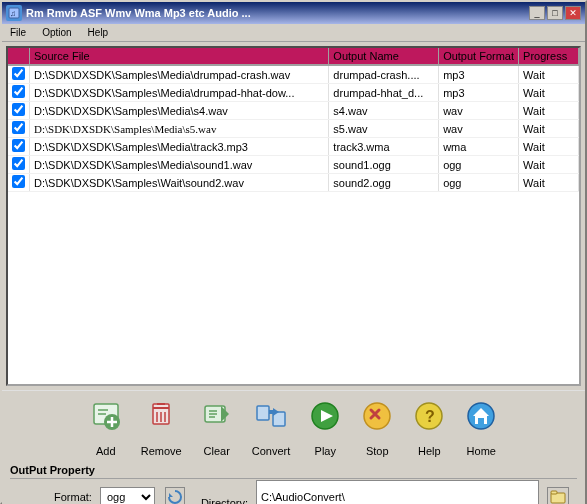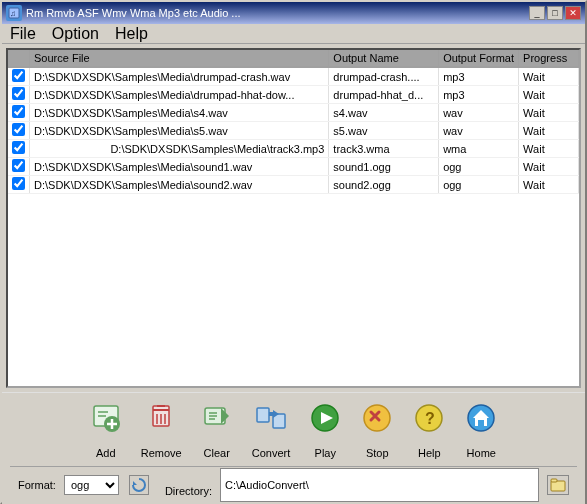--- a/index.html
+++ b/index.html
@@ -33,21 +33,21 @@
       background: #4a90d9;
       border-radius: 2px;
       display: flex;
       align-items: center;
       justify-content: center;
       font-size: 10px;
       color: white;
     }
     .title-text {
       font-size: 11px;
-      font-weight: normal;
+      font-weight: bold;
       color: white;
     }
     .title-buttons {
       display: flex;
       gap: 2px;
     }
     .title-btn {
       width: 16px;
       height: 14px;
       border: 1px solid #888;
@@ -67,21 +67,21 @@
       padding: 2px 4px;
       display: flex;
       gap: 8px;
       border-bottom: 1px solid #a0a0a0;
       height: 20px;
       align-items: center;
     }
     .menu-item {
       padding: 1px 4px;
       cursor: pointer;
-      font-size: 16px;
+      font-size: 10px;
     }
 
     
     .main-area {
       background: #d4d0c8;
       padding: 4px;
       flex: 1;
     }
 
     
@@ -92,21 +92,21 @@
       height: 340px;
       overflow-y: auto;
     }
 
     table {
       width: 100%;
       border-collapse: collapse;
       font-size: 11px;
     }
     thead tr {
-      background: #a3a3a3;
+      background: #be185d;
     }
     th {
       border-right: 1px solid #a0a0a0;
       border-bottom: 2px solid #a0a0a0;
       padding: 2px 4px;
       text-align: left;
       font-weight: normal;
       white-space: nowrap;
     }
     td {
@@ -178,21 +178,21 @@
     .spin-icon {
       width: 20px;
       height: 20px;
       border: 1px solid #888;
       background: #d4d0c8;
       display: flex;
       align-items: center;
       justify-content: center;
       cursor: pointer;
     }
-    .dir-label { font-size: 11px; }
+    .dir-label { font-size: 11px; margin-left: 36px; }
     .dir-input {
       flex: 1;
       height: 34px;
       border: 1px solid #888;
       background: white;
       padding: 0 4px;
       font-size: 11px;
     }
     .browse-btn {
       width: 22px;
@@ -278,48 +278,48 @@
     </td>
     <td style="max-width:290px;overflow:hidden;text-overflow:ellipsis;">D:\SDK\DXSDK\Samples\Media\s4.wav</td>
     <td>s4.wav</td>
     <td>wav</td>
     <td>Wait</td>
   </tr>
             <tr>
     <td class="checkbox-cell">
       <input type="checkbox" checked="" style="margin: 0px;">
     </td>
-    <td style="max-width:290px;overflow:hidden;text-overflow:ellipsis;">D:\SDK\DXSDK\Samples\Media\s5.wav</td>
+    <td style="max-width:290px;overflow:hidden;text-overflow:ellipsis;font-family:Liberation Serif, serif;">D:\SDK\DXSDK\Samples\Media\s5.wav</td>
     <td>s5.wav</td>
     <td>wav</td>
     <td>Wait</td>
   </tr>
             <tr>
     <td class="checkbox-cell">
       <input type="checkbox" checked="" style="margin: 0px;">
     </td>
-    <td style="max-width:290px;overflow:hidden;text-overflow:ellipsis;text-align:right;">D:\SDK\DXSDK\Samples\Media\track3.mp3</td>
+    <td style="max-width:290px;overflow:hidden;text-overflow:ellipsis;">D:\SDK\DXSDK\Samples\Media\track3.mp3</td>
     <td>track3.wma</td>
     <td>wma</td>
     <td>Wait</td>
   </tr>
             <tr>
     <td class="checkbox-cell">
       <input type="checkbox" checked="" style="margin: 0px;">
     </td>
     <td style="max-width:290px;overflow:hidden;text-overflow:ellipsis;">D:\SDK\DXSDK\Samples\Media\sound1.wav</td>
     <td>sound1.ogg</td>
     <td>ogg</td>
     <td>Wait</td>
   </tr>
             <tr>
     <td class="checkbox-cell">
       <input type="checkbox" checked="" style="margin: 0px;">
     </td>
-    <td style="max-width:290px;overflow:hidden;text-overflow:ellipsis;">D:\SDK\DXSDK\Samples\Media\sound2.wav</td>
+    <td style="max-width:290px;overflow:hidden;text-overflow:ellipsis;">D:\SDK\DXSDK\Samples\Wait\sound2.wav</td>
     <td>sound2.ogg</td>
     <td>ogg</td>
     <td>Wait</td>
   </tr>
           </tbody>
       </table>
     </div>
   </div>
 
   <div class="toolbar">
@@ -412,20 +412,21 @@
           <circle cx="16" cy="16" r="13" fill="#40a0e0" stroke="#2060a0" stroke-width="1.5"></circle>
           <polygon points="16,8 24,16 22,16 22,24 10,24 10,16 8,16" fill="white"></polygon>
           <rect x="13" y="18" width="6" height="6" fill="#40a0e0"></rect>
         </svg>
       </div>
       <span class="tool-label">Home</span>
     </div>
   </div>
 
   <div style="background:#d4d0c8; padding: 0 8px 4px 8px;">
+    <div style="font-size:11px; font-weight:bold; margin-bottom:2px;">OutPut Property</div>
     <div class="bottom-bar">
       <span class="dir-label">Format:</span>
       <select class="format-select">
         <option value="ogg">ogg</option>
         <option value="mp3">mp3</option>
         <option value="wav">wav</option>
         <option value="wma">wma</option>
         <option value="aac">aac</option>
       </select>
       <div class="spin-icon" style="margin-left:2px;">

